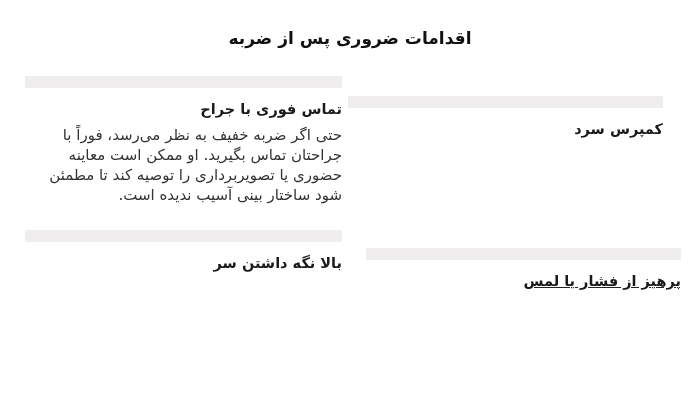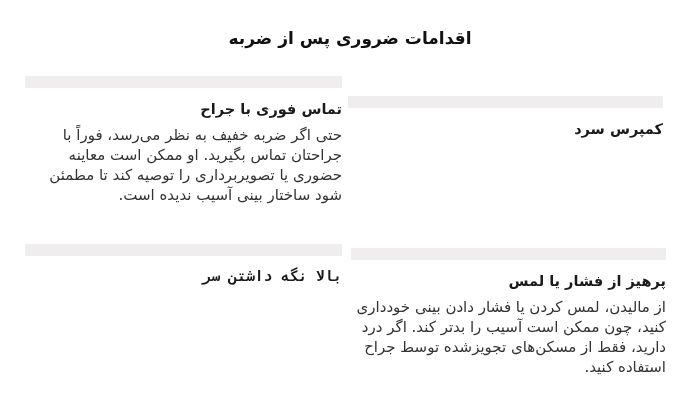--- a/index.html
+++ b/index.html
@@ -45,22 +45,22 @@
       line-height: 20px;
     }
     .card .body {
       margin-top: 6px;
       font-size: 15px;
       line-height: 20px;
       color: #333333;
     }
     #card-contact { left: 25px; top: 76px; }
     #card-cold { left: 348px; top: 96px; width: 315px; }
-    #card-elevate { left: 25px; top: 244px; font-family: Liberation Mono, monospace; }
-    #card-avoid { left: 351px; top: 248px; width: 315px; }
+    #card-elevate { left: 25px; top: 230px; }
+    #card-avoid { left: 366px; top: 248px; width: 315px; text-decoration: underline; }
   </style>
 </head>
 <body>
 
 <div class="title">اقدامات ضروری پس از ضربه</div>
 
 <div class="card" id="card-contact">
   <div class="bar"></div>
   <div class="heading">تماس فوری با جراح</div>
   <div class="body">حتی اگر ضربه خفیف به نظر می‌رسد، فوراً با جراحتان تماس بگیرید. او ممکن است معاینه حضوری یا تصویربرداری را توصیه کند تا مطمئن شود ساختار بینی آسیب ندیده است.</div>
@@ -72,14 +72,13 @@
 </div>
 
 <div class="card" id="card-elevate">
   <div class="bar"></div>
   <div class="heading">بالا نگه داشتن سر</div>
 </div>
 
 <div class="card" id="card-avoid">
   <div class="bar"></div>
   <div class="heading">پرهیز از فشار یا لمس</div>
-  <div class="body">از مالیدن، لمس کردن یا فشار دادن بینی خودداری کنید، چون ممکن است آسیب را بدتر کند. اگر درد دارید، فقط از مسکن‌های تجویزشده توسط جراح استفاده کنید.</div>
 </div>
 
 </body></html>

